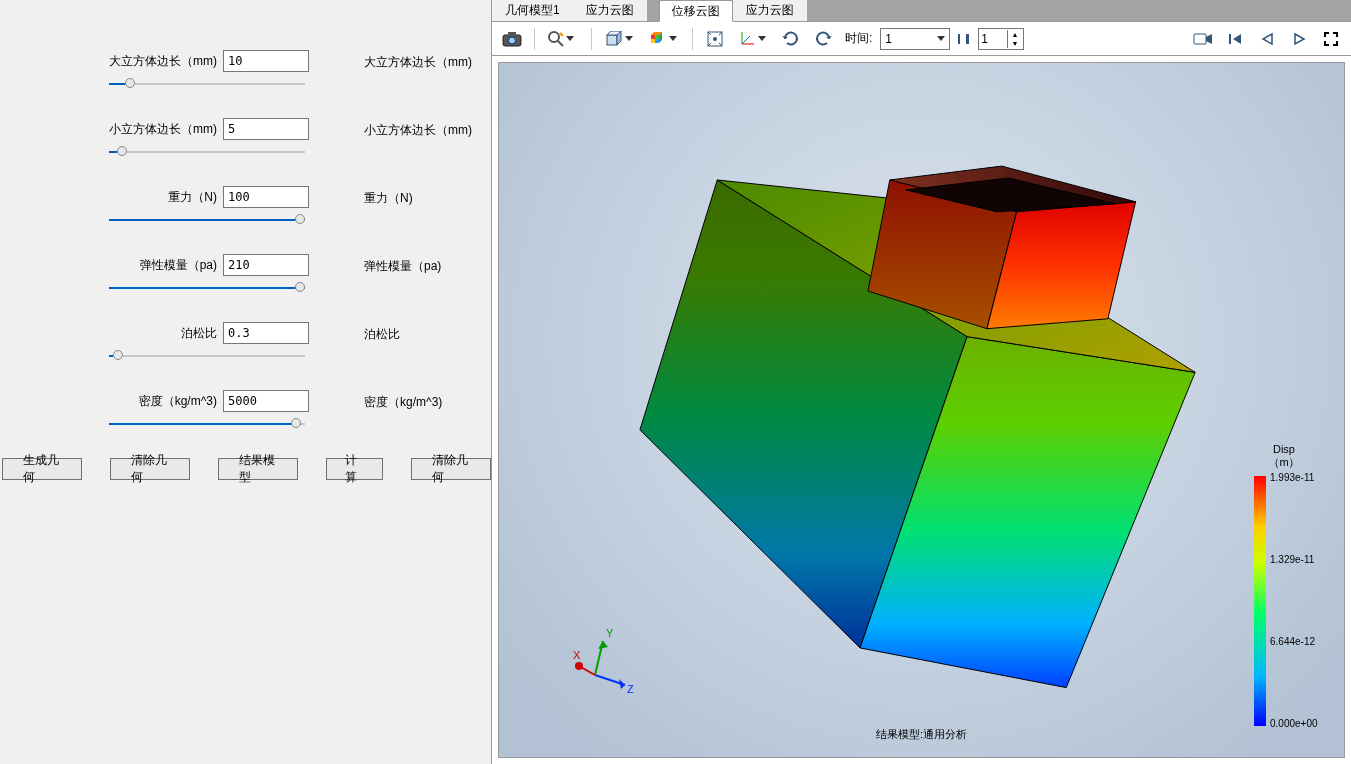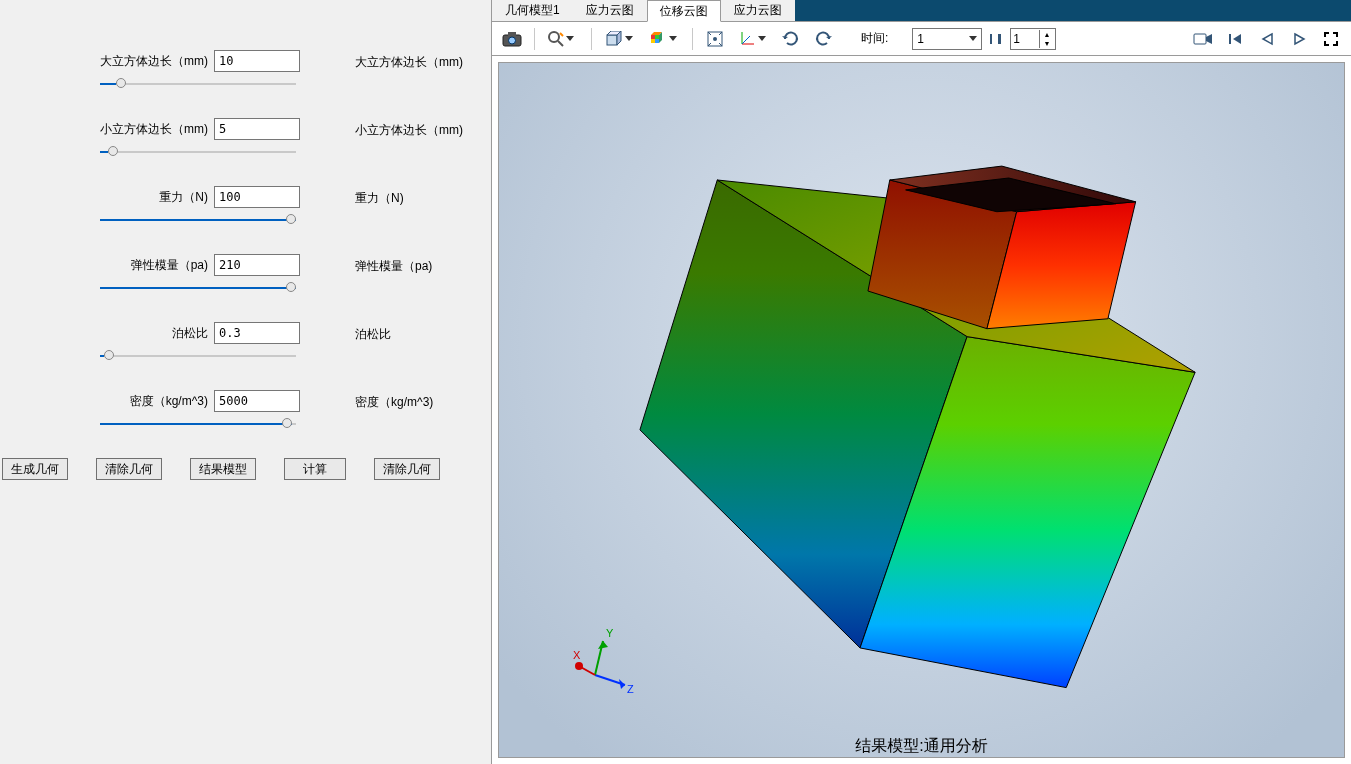--- a/index.html
+++ b/index.html
@@ -17,69 +17,69 @@
   .slider-row { padding-left:100px; margin-bottom:28px; }
   .slider {
     position:relative; width:196px; height:12px;
   }
   .slider .track { position:absolute; left:0; right:0; top:5px; height:2px; background:#c9c9c9; }
   .slider .track-fill { position:absolute; left:0; top:5px; height:2px; background:#0060c0; }
   .slider .thumb {
     position:absolute; top:0; width:10px; height:10px; border-radius:50%;
     background:#e8e8e8; border:1px solid #888;
   }
-  .param-block { position:relative; }
+  .param-block { position:relative;margin-left:9px; }
   .param-block .echo-label { position:absolute; left:355px; top:4px; }
 
   .button-row { display:flex; gap:28px; padding:0 0 0 2px; margin-top:28px; align-items:center; }
   .btn {
-    border:1px solid #707070; background:#e9e9e9; height:22px; padding:0 8px;
+    border:1px solid #707070; background:#e9e9e9; height:22px; padding:0 20px;
     font-size:12px; display:inline-flex; align-items:center; cursor:pointer;
   }
 
   
   .right-panel { flex:1; height:764px; border-left:1px solid #9a9a9a; background:#fff; display:flex; flex-direction:column; }
-  .tabstrip { height:22px; border-bottom:1px solid #9a9a9a; display:flex; align-items:flex-end; background:#0c4a6e; }
+  .tabstrip { height:22px; border-bottom:1px solid #9a9a9a; display:flex; align-items:flex-end; background:#a3a3a3; }
   .tab {
     height:22px; padding:0 12px; border:1px solid transparent; border-bottom:none;
     display:flex; align-items:center; cursor:pointer; background:#f0f0f0;
   }
-  .tab.active { background:#fff; border-color:#9a9a9a; border-bottom:1px solid #fff; margin-bottom:-1px; }
+  .tab.active { background:#fff; border-color:#9a9a9a; border-bottom:1px solid #fff; margin-bottom:-1px;margin-left:12px; }
 
   .toolbar {
     height:34px; border-bottom:1px solid #9a9a9a; padding:3px 6px;
     display:flex; align-items:center; gap:4px; background:#fff;
   }
   .tb-btn {
     width:28px; height:26px; border:1px solid transparent; display:flex; align-items:center; justify-content:center;
     cursor:pointer;
   }
   .tb-btn.dd { width:40px; justify-content:flex-start; padding-left:4px; gap:2px; }
   .tb-sep { width:1px; height:22px; background:#c8c8c8; margin:0 4px; }
-  .tb-label { margin:0 20px; }
+  .tb-label { margin:0 4px; }
   .tb-select {
     height:22px; border:1px solid #767676; background:#fff; width:70px; padding:0 4px;
     display:flex; align-items:center; justify-content:space-between; cursor:pointer;
   }
   .tb-spin {
     height:22px; width:46px; border:1px solid #767676; display:flex; align-items:center;
     background:#fff;
   }
   .tb-spin input { border:none; width:28px; height:18px; font-size:12px; padding:0 2px; }
   .tb-spin .spinbtns { display:flex; flex-direction:column; }
   .tb-spin .spinbtns div { width:14px; height:9px; border-left:1px solid #767676; display:flex; align-items:center; justify-content:center; font-size:7px; cursor:pointer; }
   .toolbar .spacer { flex:1; }
 
   .viewport-wrap { flex:1; position:relative; }
   .viewport {
     position:absolute; inset:6px;
     background: radial-gradient(ellipse at 50% 40%, #dde5ef 0%, #b2c2d4 90%);
     border:1px solid #9a9a9a; overflow:hidden;
   }
-  .statusbar { position:absolute; bottom:0; left:50%; transform:translateX(-50%); font-size:16px; }
+  .statusbar { position:absolute; bottom:15px; left:50%; transform:translateX(-50%); font-size:11px; }
   .triad { position:absolute; left:74px; bottom:60px; }
 
   
   .legend { position:absolute; right:20px; top:380px; width:80px; text-align:left; font-size:11px; }
   .legend .tlabel { text-align:center; margin-bottom:6px; }
   .legend .bar {
     width:12px; height:250px; margin-left:10px;
     background:linear-gradient(to top,#0000ff 0%,#00b7ff 20%,#00ff66 45%,#ccff00 65%,#ffcc00 80%,#ff0000 100%);
     position:relative;
   }
@@ -374,17 +374,26 @@
           <polygon points="52,58 46,52 48,62" fill="#0030ff"></polygon>
         <line x1="22" y1="48" x2="30" y2="14" stroke="#00a000" stroke-width="2"></line>
           <polygon points="30,14 25,22 35,20" fill="#00a000"></polygon>
         <line x1="22" y1="48" x2="4" y2="38" stroke="#d00000" stroke-width="2"></line>
           <circle cx="6" cy="39" r="4" fill="#d00000"></circle>
         <text x="0" y="32" fill="#d00000" font-size="11">X</text>
         <text x="33" y="10" fill="#00a000" font-size="11">Y</text>
         <text x="54" y="66" fill="#0030ff" font-size="11">Z</text>
       </svg>
 
+      <div class="legend">
+        <div class="tlabel"><span>Disp</span><br><span>（m）</span></div>
+        <div class="bar">
+          <span class="tick" style="top:-4px">1.993e-11</span>
+          <span class="tick" style="top:78px">1.329e-11</span>
+          <span class="tick" style="top:160px">6.644e-12</span>
+          <span class="tick" style="top:242px">0.000e+00</span>
+        </div>
+      </div>
 
       <div class="statusbar">结果模型:通用分析</div>
     </div>
   </div>
 </div>
 
 </body></html>

